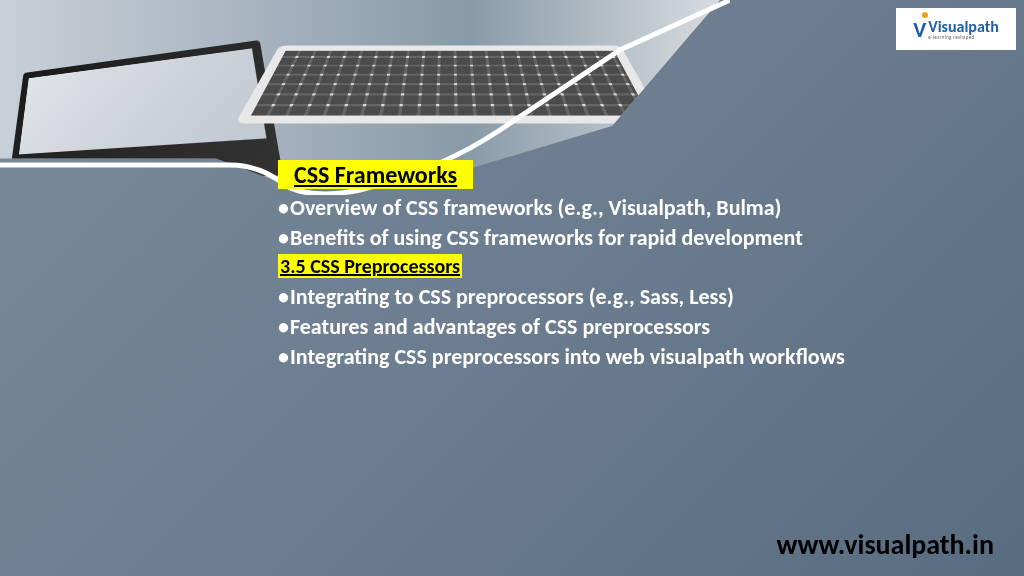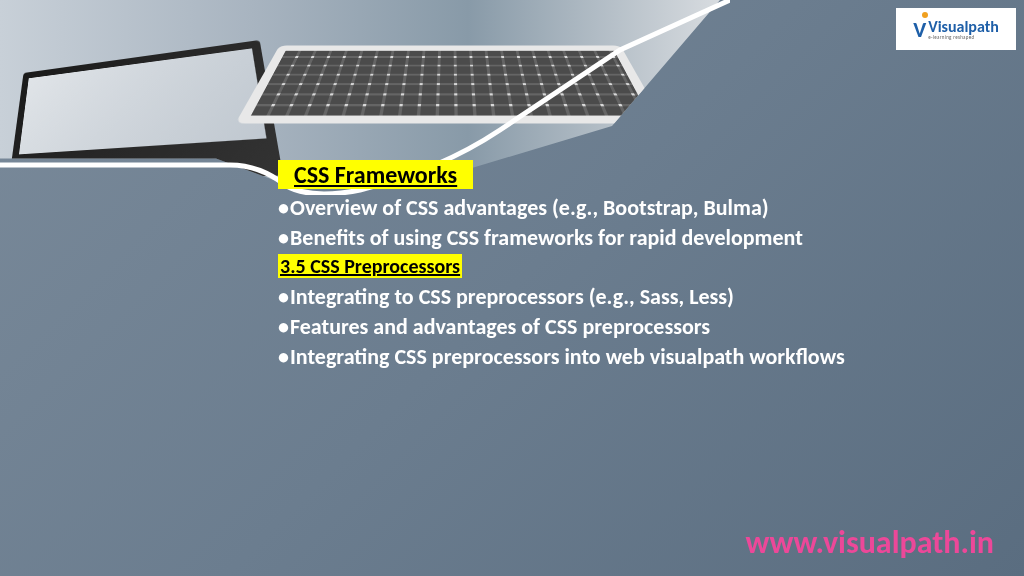--- a/index.html
+++ b/index.html
@@ -193,22 +193,22 @@
       content: '•';
       position: absolute;
       left: 0;
       color: #ffffff;
     }
     
     .footer-url {
       position: absolute;
       bottom: 14px;
       right: 30px;
-      color: #ec4899;
-      font-size: 32px;
+      color: #000000;
+      font-size: 28px;
       font-weight: bold;
     }
   </style>
 </head>
 <body>
 
 <div class="top-image-container">
   <div class="top-image">
     <div class="laptop-shape">
       <div class="laptop-screen"></div>
@@ -233,21 +233,21 @@
       <span class="logo-sub">e-learning reshaped</span>
     </div>
   </div>
 </div>
 
 <div class="content-area">
   <div>
     <span class="heading">CSS Frameworks</span>
   </div>
   <ul class="bullet-list">
-    <li class="bullet-item">Overview of CSS advantages (e.g., Bootstrap, Bulma)</li>
+    <li class="bullet-item">Overview of CSS frameworks (e.g., Visualpath, Bulma)</li>
     <li class="bullet-item">Benefits of using CSS frameworks for rapid development</li>
   </ul>
   <div>
     <span class="heading2">3.5 CSS Preprocessors</span>
   </div>
   <ul class="bullet-list">
     <li class="bullet-item">Integrating to CSS preprocessors (e.g., Sass, Less)</li>
     <li class="bullet-item">Features and advantages of CSS preprocessors</li>
     <li class="bullet-item">Integrating CSS preprocessors into web visualpath workflows</li>
   </ul>

